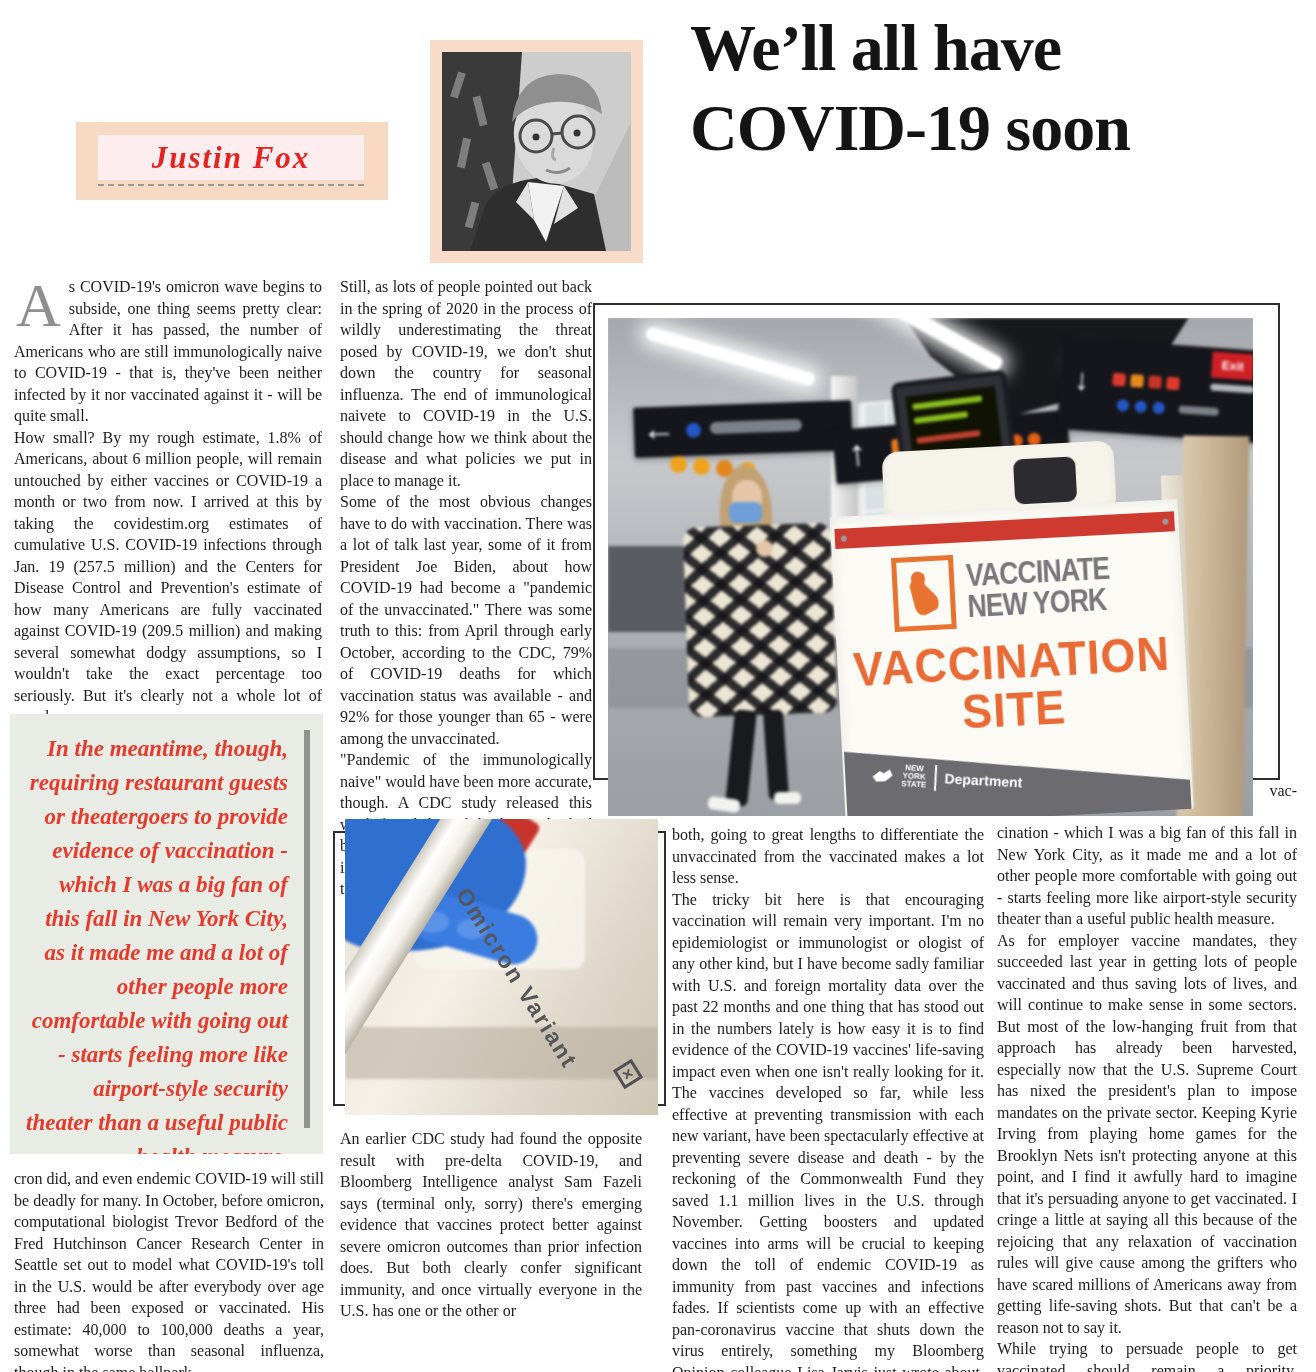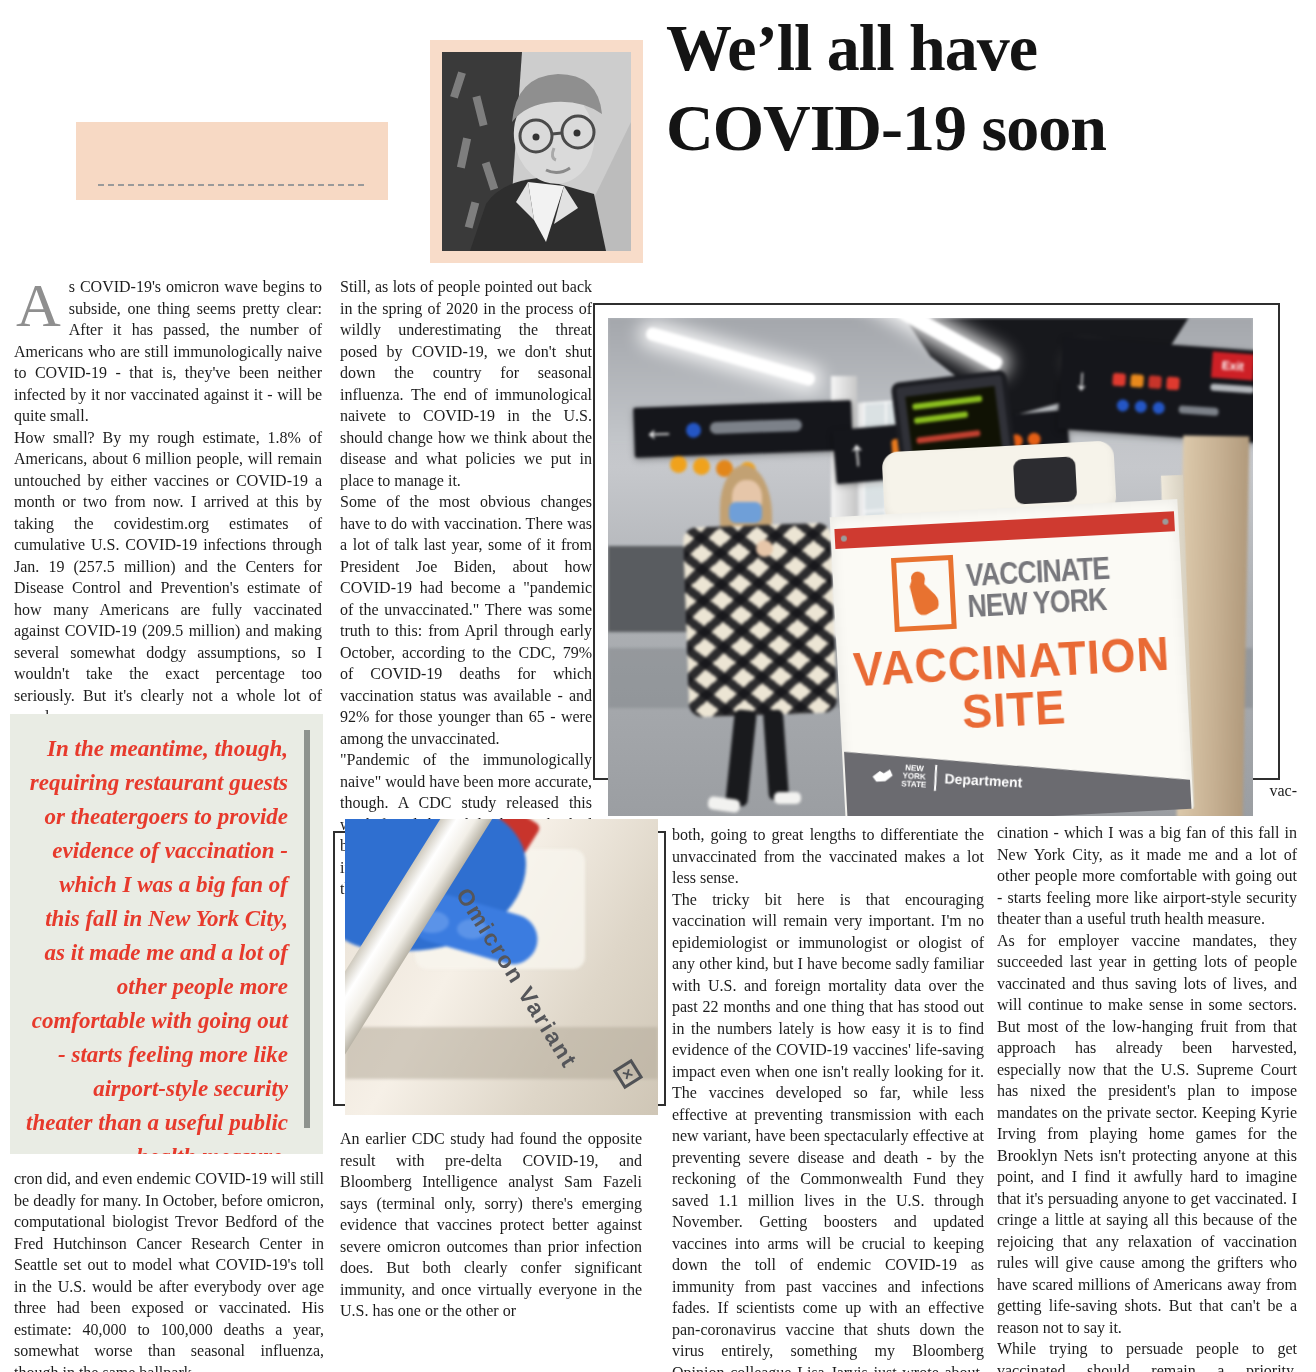--- a/index.html
+++ b/index.html
@@ -11,21 +11,21 @@
   .byline-inner { position:absolute; left:22px; top:13px; width:266px; height:45px; background:#fdedef;
                   display:flex; align-items:center; justify-content:center; }
   .byline-name { font-style:italic; font-weight:bold; font-size:31px; color:#e5231f; letter-spacing:2px; }
   .byline-dash { position:absolute; left:22px; top:62px; width:266px; height:0; border-top:2px dashed #9a9a9a; }
 
   .portrait-frame { position:absolute; left:430px; top:40px; width:213px; height:223px; background:#f8dcc9; }
   .portrait-photo { position:absolute; left:12px; top:12px; width:189px; height:199px; background:#bdbdbd; overflow:hidden; }
 
   .headline { position:absolute; left:666px; top:8px; width:650px; color:#141414; font-weight:bold;
               font-size:66px; line-height:80px; letter-spacing:-1px; }
-  .headline div { white-space:pre-wrap; }
+  .headline div { white-space:pre-wrap;margin-left:24px; }
 
   
   .bodycol { position:absolute; font-size:16px; line-height:21.5px; color:#1c1c1c; text-align:justify; }
   .bodycol p { margin:0; }
   .dropcap { float:left; font-size:62px; line-height:50px; color:#8f8f8f; margin:4px 8px 0 2px; }
 
   .col1-top    { left:14px;  top:276px;  width:308px; }
   .col1-bottom { left:14px;  top:1168px; width:310px; }
   .col2-top    { left:340px; top:276px;  width:252px; }
   .col2-bottom { left:340px; top:1128px; width:302px; }
@@ -140,20 +140,23 @@
   .p2-check { position:absolute; left:272px; top:244px; width:16px; height:16px; border:3px solid #505256;
               transform:rotate(58deg); color:#505256; font:bold 13px "Liberation Sans",sans-serif;
               display:flex; align-items:center; justify-content:center; }
 </style>
 </head>
 <body>
 
 <div class="page">
 
   <div class="byline-box">
+    <div class="byline-inner">
+      <span class="byline-name">Justin Fox</span>
+    </div>
     <div class="byline-dash"></div>
   </div>
 
   <div class="portrait-frame">
     <div class="portrait-photo">
       <svg width="189" height="199" viewBox="0 0 189 199">
         <rect width="189" height="199" fill="#bcbcbc"></rect>
         <polygon points="78,0 189,0 189,70 126,199 64,199" fill="#cdcdcd"></polygon>
         <polygon points="0,0 80,0 66,199 0,199" fill="#3a3a3a"></polygon>
         <g fill="#9c9c9c" opacity="0.7">
@@ -212,21 +215,21 @@
 
   <div class="bodycol col3">
     <p>both, going to great lengths to differentiate the unvaccinated from the vaccinated makes a lot less sense.</p>
     <p>The tricky bit here is that encouraging vaccination will remain very important. I'm no epidemiologist or immunologist or ologist of any other kind, but I have become sadly familiar with U.S. and foreign mortality data over the past 22 months and one thing that has stood out in the numbers lately is how easy it is to find evidence of the COVID-19 vaccines' life-saving impact even when one isn't really looking for it. The vaccines developed so far, while less effective at preventing transmission with each new variant, have been spectacularly effective at preventing severe disease and death - by the reckoning of the Commonwealth Fund they saved 1.1 million lives in the U.S. through November. Getting boosters and updated vaccines into arms will be crucial to keeping down the toll of endemic COVID-19 as immunity from past vaccines and infections fades. If scientists come up with an effective pan-coronavirus vaccine that shuts down the virus entirely, something my Bloomberg Opinion colleague Lisa Jarvis just wrote about, maybe we can even push COVID-19 from endemic to rare.</p>
 
   </div>
 
   <div class="wrap-fragment">vac-</div>
 
   <div class="bodycol col4">
-    <p>cination - which I was a big fan of this fall in New York City, as it made me and a lot of other people more comfortable with going out - starts feeling more like airport-style security theater than a useful truth health measure.</p>
+    <p>cination - which I was a big fan of this fall in New York City, as it made me and a lot of other people more comfortable with going out - starts feeling more like airport-style security theater than a useful public health measure.</p>
     <p>As for employer vaccine mandates, they succeeded last year in getting lots of people vaccinated and thus saving lots of lives, and will continue to make sense in some sectors. But most of the low-hanging fruit from that approach has already been harvested, especially now that the U.S. Supreme Court has nixed the president's plan to impose mandates on the private sector. Keeping Kyrie Irving from playing home games for the Brooklyn Nets isn't protecting anyone at this point, and I find it awfully hard to imagine that it's persuading anyone to get vaccinated. I cringe a little at saying all this because of the rejoicing that any relaxation of vaccination rules will give cause among the grifters who have scared millions of Americans away from getting life-saving shots. But that can't be a reason not to say it.</p>
     <p>While trying to persuade people to get vaccinated should remain a priority, sequestering the unvaccinated minority from the rest of us really shouldn't. Despite having arrived via different routes, one far more dangerous than the other,</p>
   </div>
 
   <div class="photo1-frame"></div>
   <div class="photo1">
     <div class="p1-blur">
       <div class="p1-ceiling"></div>
       <div class="p1-darkmass"></div>
       <div class="tube tube-a"></div>

